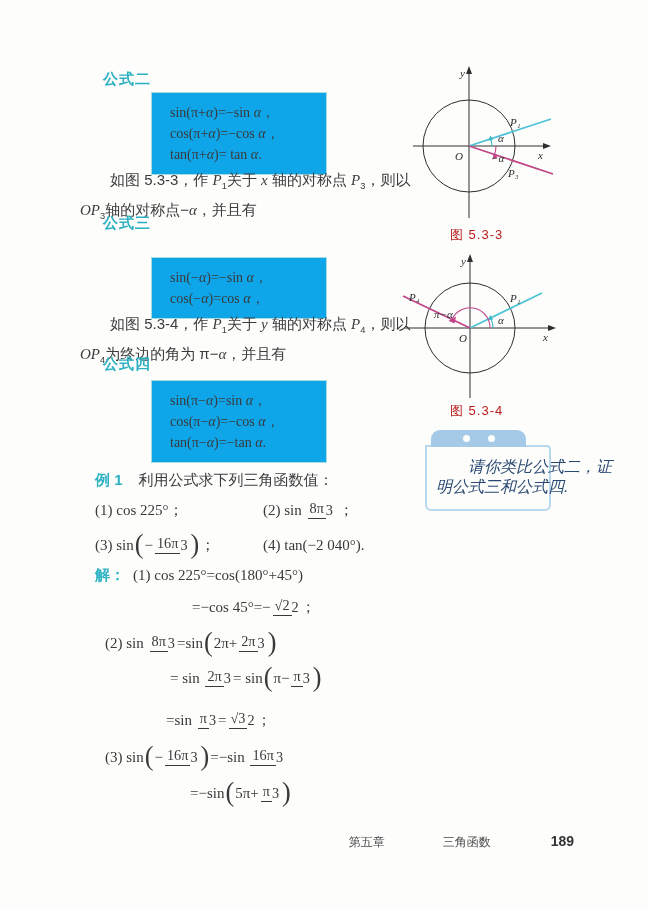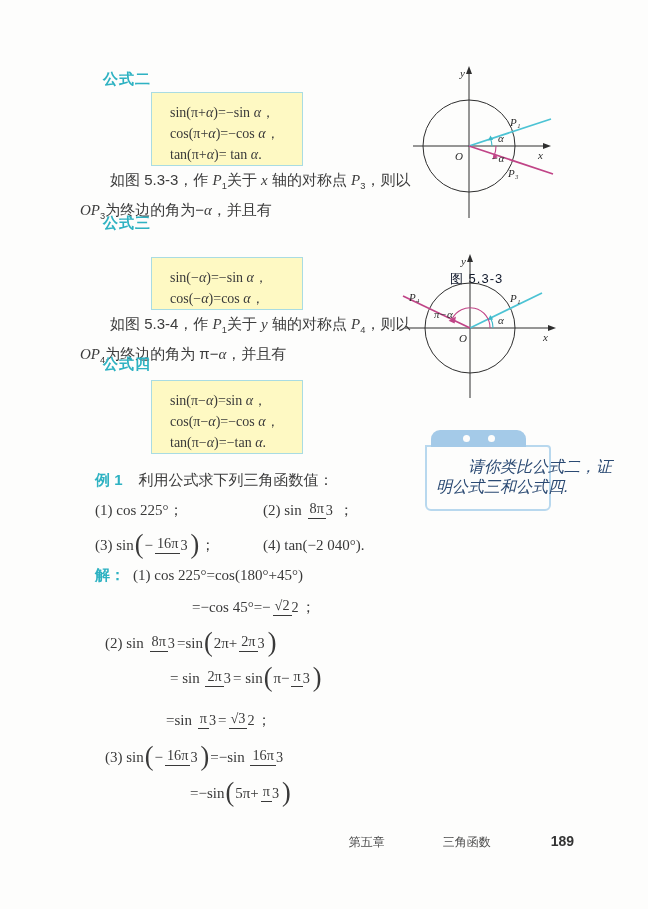--- a/index.html
+++ b/index.html
@@ -1,22 +1,22 @@
 <!DOCTYPE html>
 <html><head>
 <meta charset="utf-8">
 <style>
   html,body{margin:0;padding:0;background:#ffffff;}
   .page{position:relative;width:648px;height:909px;background:#fdfdfc;
         font-family:"Liberation Sans",sans-serif;color:#3d3d3d;overflow:hidden;}
 
   .sec-title{position:absolute;font-size:15px;font-weight:bold;color:#2eb2c2;letter-spacing:1px;}
 
-  .fbox{position:absolute;left:151px;width:152px;box-sizing:border-box;
-        border:1px solid #a9dce2;background:#fef9c3;padding:9px 4px 0 18px;
+  .fbox{position:absolute;left:151px;width:176px;box-sizing:border-box;
+        border:1px solid #a9dce2;background:#0ea5e9;padding:9px 4px 9px 18px;
         font-family:"Liberation Serif",serif;font-size:14px;color:#3a3a3a;}
   .fbox .irow{line-height:21px;white-space:nowrap;}
 
   .para{position:absolute;left:80px;width:342px;font-size:15px;line-height:23px;color:#3c3c3c;}
   .para .pline{white-space:nowrap;}
   .ind2{text-indent:2em;}
 
   .mv{font-family:"Liberation Serif",serif;font-style:italic;}
   sub.msub{font-size:0.62em;}
 
@@ -29,21 +29,21 @@
   .mfrac .fd{padding-top:1px;}
   .mbp{font-size:1.75em;font-weight:400;line-height:0.9;margin:0 1px;}
 
   .exlabel{color:#2eb2c2;font-weight:bold;font-family:"Liberation Sans",sans-serif;
            font-size:15px;margin-right:16px;white-space:pre;}
   .sollabel{color:#2eb2c2;font-weight:bold;font-family:"Liberation Sans",sans-serif;
             font-size:15px;margin-right:8px;white-space:pre;}
   .extitle{font-size:15px;color:#3c3c3c;}
 
   .fig{position:absolute;}
-  .figcap{position:absolute;font-size:13px;color:#0f172a;letter-spacing:1px;margin-top:44px;}
+  .figcap{position:absolute;font-size:13px;color:#b91c1c;letter-spacing:1px;}
 
   .note{position:absolute;left:425px;top:430px;width:126px;}
   .note-tab{position:relative;margin-left:6px;width:95px;height:17px;background:#a4cae8;
             border-radius:9px 9px 0 0;display:flex;align-items:center;justify-content:center;gap:18px;}
   .note-tab .dot{width:7px;height:7px;border-radius:50%;background:#fdfdfc;}
   .note-body{border:2px solid #b8d8ee;background:#fdfdfc;border-radius:0 4px 6px 6px;
              padding:10px 9px 12px 9px;margin-top:-2px;}
   .note-line{font-size:16px;line-height:20px;color:#2b4a73;font-style:italic;white-space:nowrap;}
 
   .footer{position:absolute;top:833px;right:74px;display:flex;align-items:baseline;
@@ -58,21 +58,21 @@
 
   <div class="sec-title" style="left:103px;top:70px;">公式二</div>
   <div class="fbox" style="top:92px;">
     <div class="irow"><span class="mt">sin(π+</span><span class="mv">α</span><span class="mt">)=−sin </span><span class="mv">α</span><span class="mt">，</span></div>
     <div class="irow"><span class="mt">cos(π+</span><span class="mv">α</span><span class="mt">)=−cos </span><span class="mv">α</span><span class="mt">，</span></div>
     <div class="irow"><span class="mt">tan(π+</span><span class="mv">α</span><span class="mt">)= tan </span><span class="mv">α</span><span class="mt">.</span></div>
   </div>
 
   <div class="para" style="top:168px;">
     <div class="pline ind2"><span class="mt">如图 5.3-3，作 </span><span class="mv">P</span><sub class="msub">1</sub><span class="mt">关于 </span><span class="mv">x</span><span class="mt"> 轴的对称点 </span><span class="mv">P</span><sub class="msub">3</sub><span class="mt">，则以</span></div>
-    <div class="pline"><span class="mv">OP</span><sub class="msub">3</sub><span class="mt">为终边的角为−</span><span class="mv">α</span><span class="mt">，并且有</span></div>
+    <div class="pline"><span class="mv">OP</span><sub class="msub">3</sub><span class="mt">轴的对称点−</span><span class="mv">α</span><span class="mt">，并且有</span></div>
   </div>
 
   <div class="sec-title" style="left:103px;top:214px;">公式三</div>
   <div class="fbox" style="top:237px;margin-top:20px;">
     <div class="irow"><span class="mt">sin(−</span><span class="mv">α</span><span class="mt">)=−sin </span><span class="mv">α</span><span class="mt">，</span></div>
     <div class="irow"><span class="mt">cos(−</span><span class="mv">α</span><span class="mt">)=cos </span><span class="mv">α</span><span class="mt">，</span></div>
   </div>
 
   <div class="para" style="top:312px;">
     <div class="pline ind2"><span class="mt">如图 5.3-4，作 </span><span class="mv">P</span><sub class="msub">1</sub><span class="mt">关于 </span><span class="mv">y</span><span class="mt"> 轴的对称点 </span><span class="mv">P</span><sub class="msub">4</sub><span class="mt">，则以</span></div>

